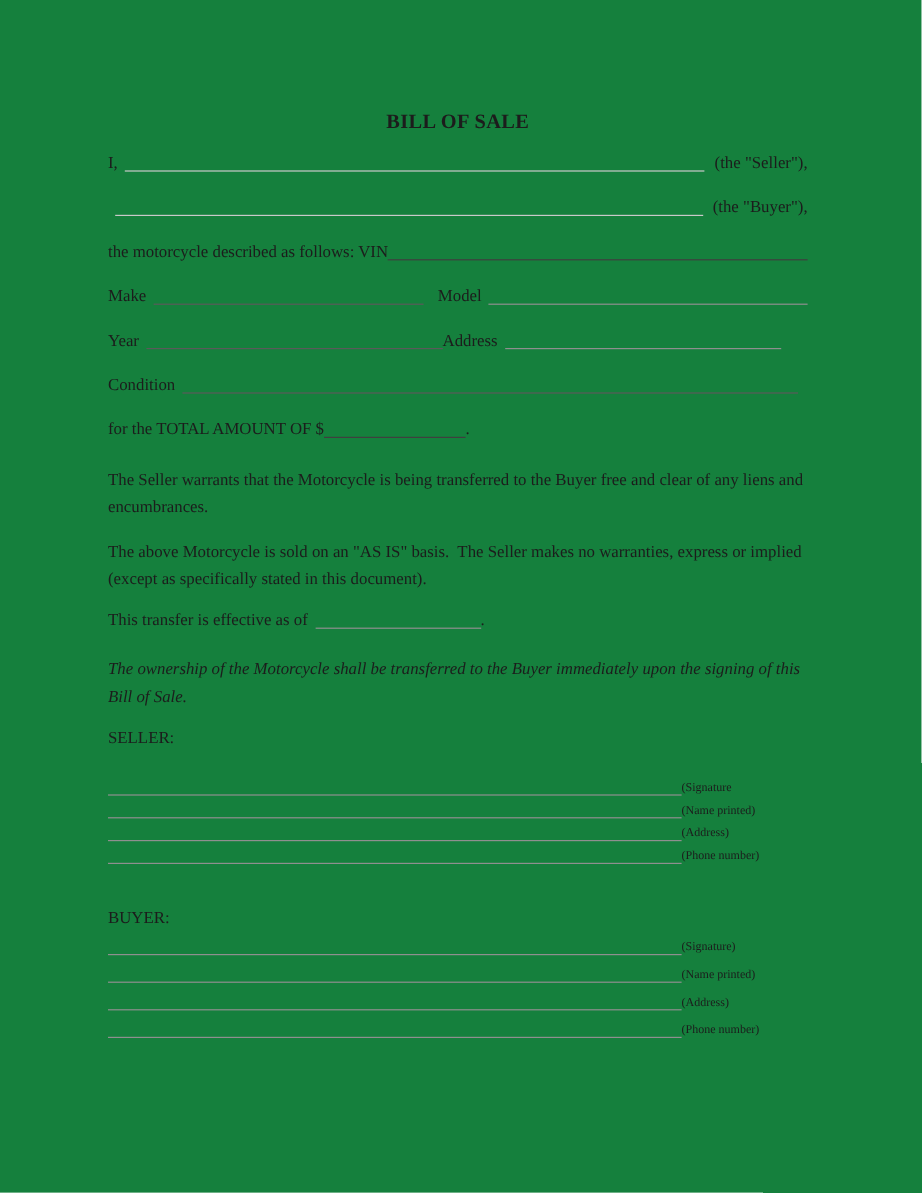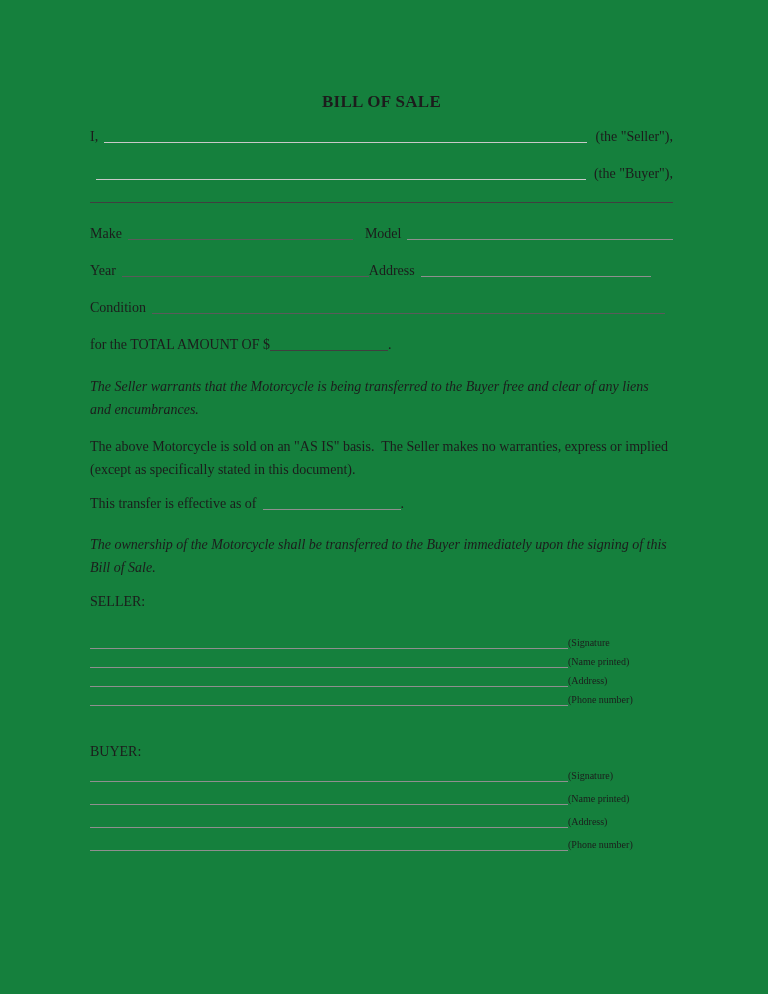--- a/index.html
+++ b/index.html
@@ -52,21 +52,21 @@
     align-items: flex-end;
     font-size: 10px;
     line-height: 18px;
     white-space: nowrap;
   }
   .sig-label { width: 105px; flex: 0 0 auto; }
   .seller-fields .sig-row { margin-bottom: 1px; }
   .buyer-fields  .sig-row { margin-bottom: 5px; }
   .mt16 { margin-top: 16px; }
   .mt19 { margin-top: 19px; }
-  .mt21 { margin-top: 21px; font-style: italic; }
+  .mt21 { margin-top: 21px; }
   .mt14 { margin-top: 14px; }
   .mt20 { margin-top: 20px; font-style: italic; }
   .mt23 { margin-top: 23px; }
   .mt34 { margin-top: 34px; }
   .mt6  { margin-top: 6px; }
   .ml4 { margin-left: 4px; }
   .ml6 { margin-left: 6px; }
   .ml8 { margin-left: 8px; }
   .mr8 { margin-right: 8px; }
   .mr12 { margin-right: 12px; }
@@ -88,20 +88,21 @@
     <span class="blank grow c-light ml4 ml6"></span>
     <span class="ml8">(the "Seller"),</span>
   </div>
 
   <div class="row mt19">
     <span class="blank grow c-light ml6"></span>
     <span class="ml8">(the "Buyer"),</span>
   </div>
 
   <div class="row mt19">
+    <span>the motorcycle described as follows: VIN</span>
     <span class="blank grow c-black"></span>
   </div>
 
   <div class="row mt19">
     <span>Make</span>
     <span class="blank w225 c-dark ml6 mr12"></span>
     <span>Model</span>
     <span class="blank grow c-med ml6"></span>
   </div>
 

